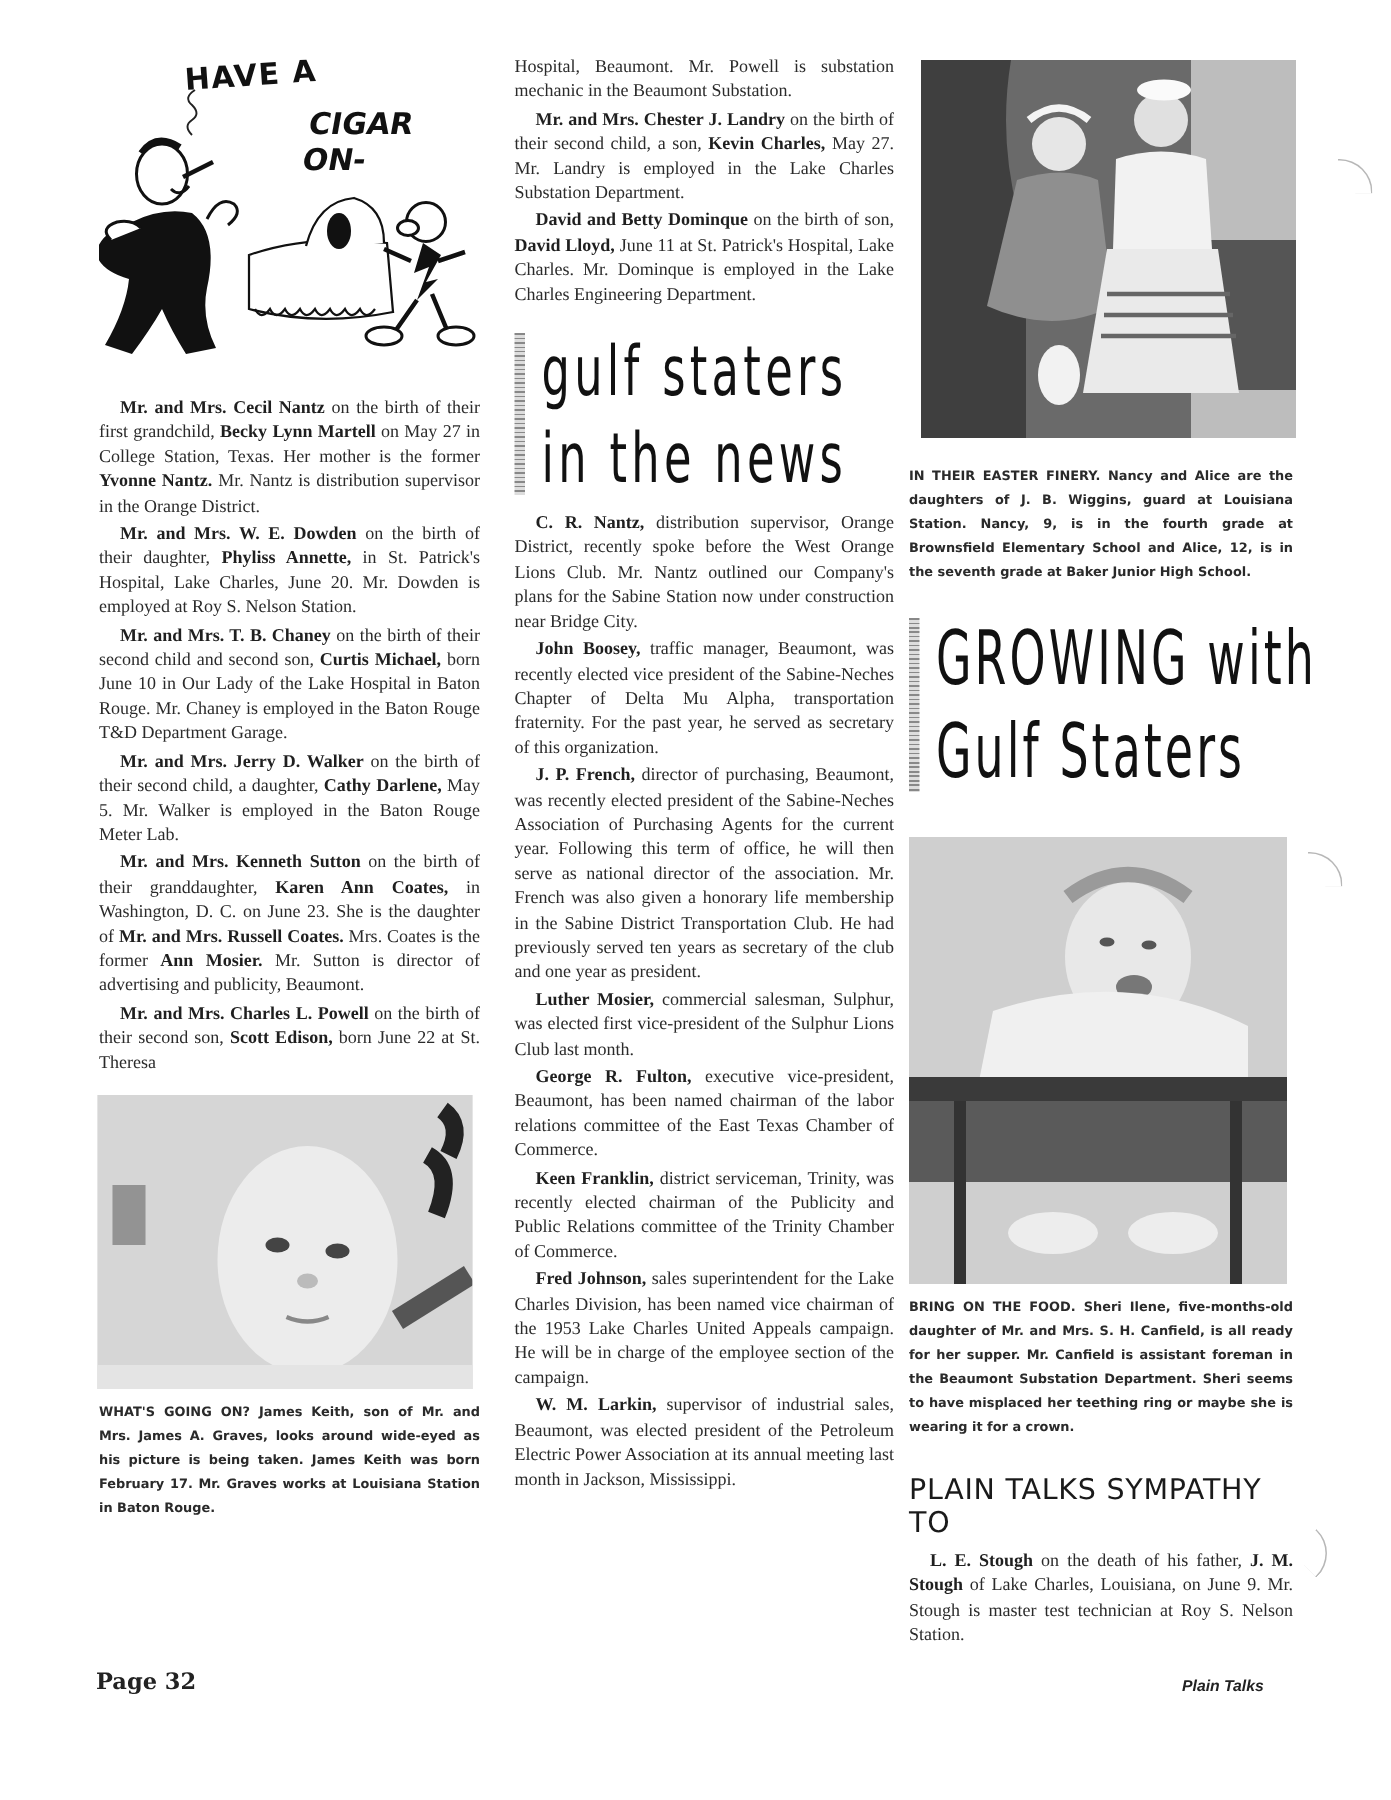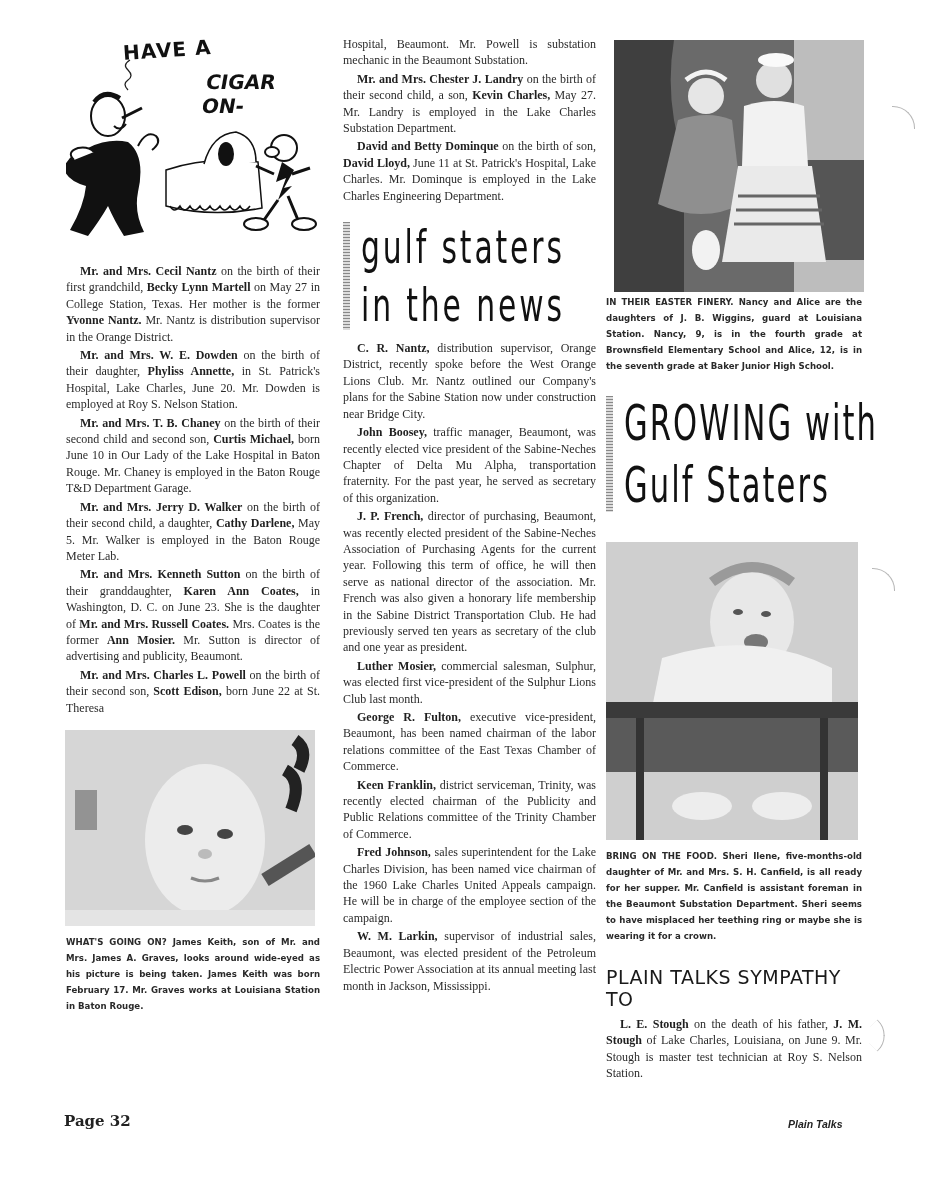--- a/index.html
+++ b/index.html
@@ -152,21 +152,21 @@
     <span class="line">in the news</span>
   </div>
 
   <div class="body-text">
     <p class="para"><b>C. R. Nantz,</b><span> distribution supervisor, Orange District, recently spoke before the West Orange Lions Club. Mr. Nantz outlined our Company's plans for the Sabine Station now under construction near Bridge City.</span></p>
     <p class="para"><b>John Boosey,</b><span> traffic manager, Beaumont, was recently elected vice president of the Sabine-Neches Chapter of Delta Mu Alpha, transportation fraternity. For the past year, he served as secretary of this organization.</span></p>
     <p class="para"><b>J. P. French,</b><span> director of purchasing, Beaumont, was recently elected president of the Sabine-Neches Association of Purchasing Agents for the current year. Following this term of office, he will then serve as national director of the association. Mr. French was also given a honorary life membership in the Sabine District Transportation Club. He had previously served ten years as secretary of the club and one year as president.</span></p>
     <p class="para"><b>Luther Mosier,</b><span> commercial salesman, Sulphur, was elected first vice-president of the Sulphur Lions Club last month.</span></p>
     <p class="para"><b>George R. Fulton,</b><span> executive vice-president, Beaumont, has been named chairman of the labor relations committee of the East Texas Chamber of Commerce.</span></p>
     <p class="para"><b>Keen Franklin,</b><span> district serviceman, Trinity, was recently elected chairman of the Publicity and Public Relations committee of the Trinity Chamber of Commerce.</span></p>
-    <p class="para"><b>Fred Johnson,</b><span> sales superintendent for the Lake Charles Division, has been named vice chairman of the 1960 Lake Charles United Appeals campaign. He will be in charge of the employee section of the campaign.</span></p>
+    <p class="para"><b>Fred Johnson,</b><span> sales superintendent for the Lake Charles Division, has been named vice chairman of the 1953 Lake Charles United Appeals campaign. He will be in charge of the employee section of the campaign.</span></p>
     <p class="para"><b>W. M. Larkin,</b><span> supervisor of industrial sales, Beaumont, was elected president of the Petroleum Electric Power Association at its annual meeting last month in Jackson, Mississippi.</span></p>
   </div>
 </div>
 
 <div class="col" id="col3">
   <div class="photo" style="width:250px;height:252px;margin-left:8px;">
     <svg viewBox="0 0 250 252">
       <rect width="250" height="252" fill="#6a6a6a"></rect>
       <rect x="180" y="0" width="70" height="252" fill="#bdbdbd"></rect>
       <path d="M0 0 h60 q-10 60 10 120 v132 h-70z" fill="#3f3f3f"></path>
@@ -177,21 +177,21 @@
       <path d="M64 80 q30 -10 54 0 l10 84 q-40 20 -84 0z" fill="#8f8f8f"></path>
       <ellipse cx="92" cy="210" rx="14" ry="20" fill="#f2f2f2"></ellipse>
 
       <circle cx="160" cy="40" r="18" fill="#e0e0e0"></circle>
       <ellipse cx="162" cy="20" rx="18" ry="7" fill="#fafafa"></ellipse>
       <path d="M130 66 q30 -10 60 0 l4 60 q-30 8 -66 0z" fill="#f2f2f2"></path>
       <path d="M124 126 h74 l14 96 h-104z" fill="#eaeaea"></path>
       <path d="M124 156 h82 M122 170 h86 M120 184 h90" stroke="#666" stroke-width="3"></path>
     </svg>
   </div>
-  <p class="caption" style="margin-top:2px;"><span class="lead">IN THEIR EASTER FINERY.</span><span> Nancy and Alice are the daughters of J. B. Wiggins, guard at Louisiana Station. Nancy, 9, is in the fourth grade at Brownsfield Elementary School and Alice, 12, is in the seventh grade at Baker Junior High School.</span></p>
+  <p class="caption" style="margin-top:18px;"><span class="lead">IN THEIR EASTER FINERY.</span><span> Nancy and Alice are the daughters of J. B. Wiggins, guard at Louisiana Station. Nancy, 9, is in the fourth grade at Brownsfield Elementary School and Alice, 12, is in the seventh grade at Baker Junior High School.</span></p>
 
   <div class="headline big" style="margin-top:18px;margin-bottom:26px;">
     <span class="bar"></span>
     <span class="line">GROWING with</span>
     <span class="line">Gulf Staters</span>
   </div>
 
   <div class="photo" style="width:252px;height:298px;">
     <svg viewBox="0 0 252 298">
       <rect width="252" height="298" fill="#cfcfcf"></rect>

